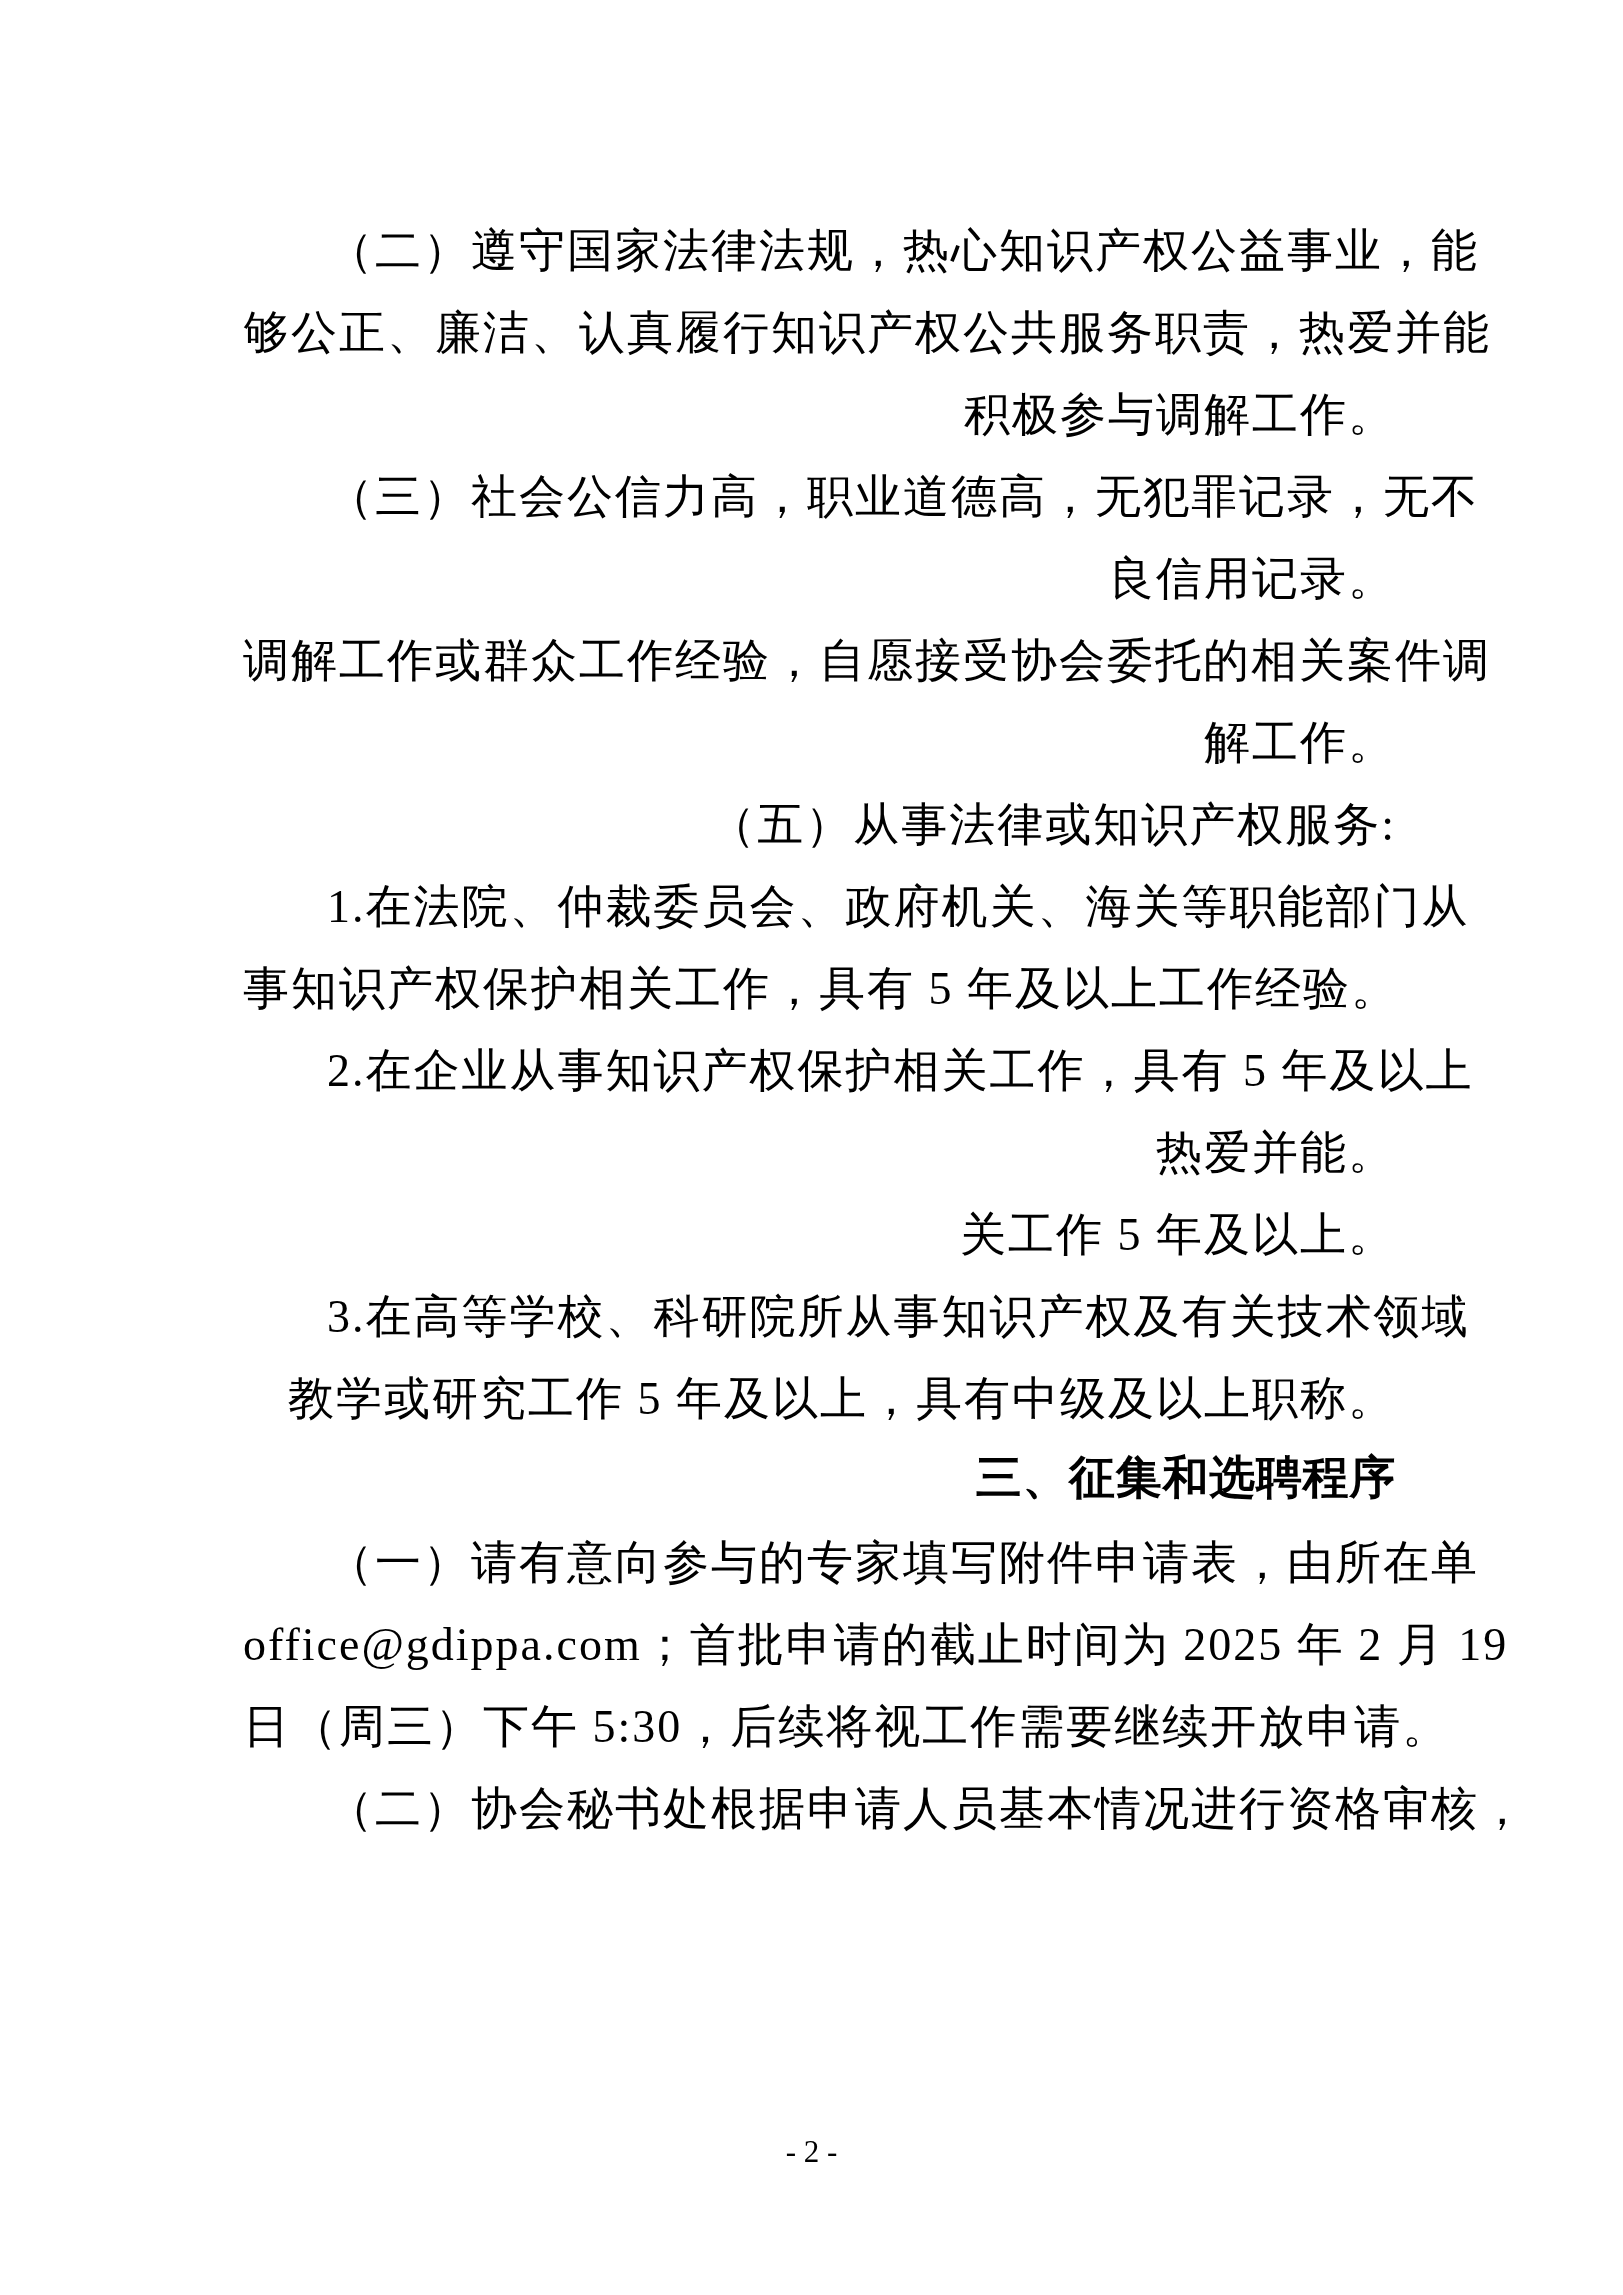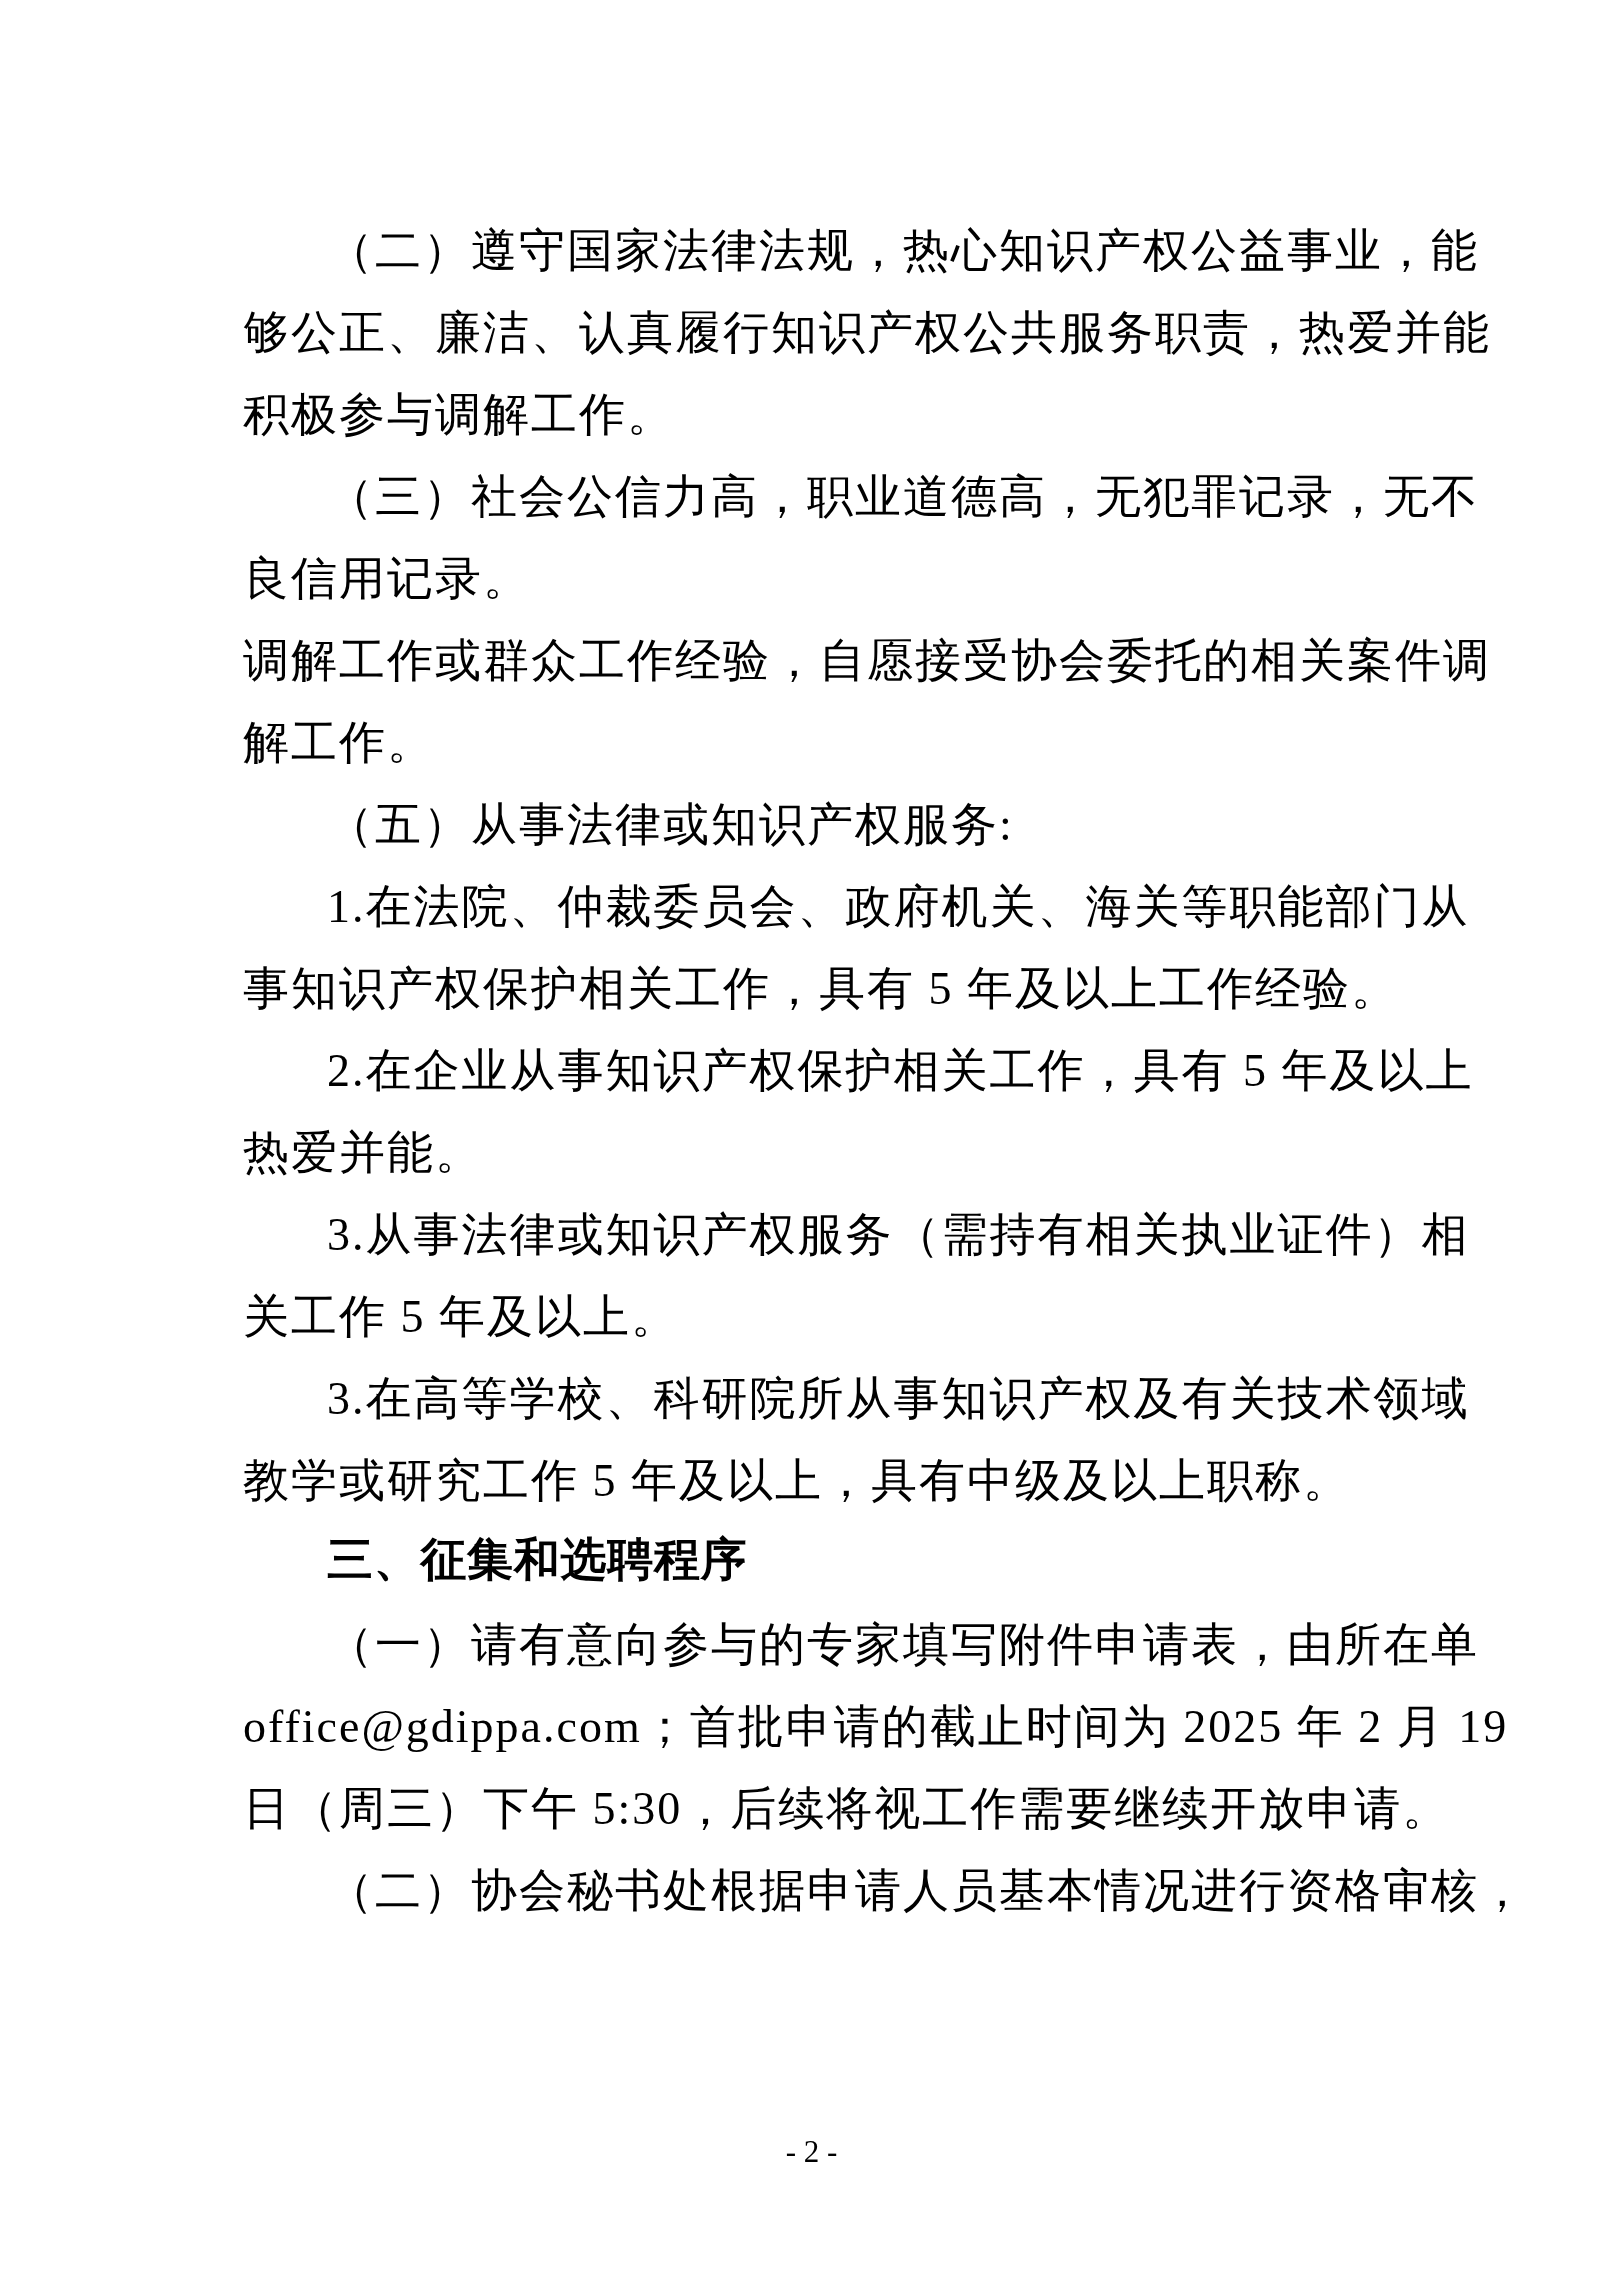--- a/index.html
+++ b/index.html
@@ -20,21 +20,21 @@
     left: 243px;
     top: 210px;
     width: 1153px;
   }
   .line {
     font-size: 46px;
     line-height: 82px;
     height: 82px;
     letter-spacing: 2px;
     white-space: pre;
-    text-align: left;
+    text-align: right;
   }
   .line.indent {
     text-indent: 84px;
   }
   .line.stretch {
     white-space: normal;
     text-align: justify;
     text-align-last: justify;
     letter-spacing: 2px;
   }
@@ -64,21 +64,20 @@
     <div class="line">积极参与调解工作。</div>
     <div class="line indent">（三）社会公信力高，职业道德高，无犯罪记录，无不</div>
     <div class="line">良信用记录。</div>
     <div class="line">调解工作或群众工作经验，自愿接受协会委托的相关案件调</div>
     <div class="line">解工作。</div>
     <div class="line indent">（五）从事法律或知识产权服务:</div>
     <div class="line indent">1.在法院、仲裁委员会、政府机关、海关等职能部门从</div>
     <div class="line">事知识产权保护相关工作，具有 5 年及以上工作经验。</div>
     <div class="line indent">2.在企业从事知识产权保护相关工作，具有 5 年及以上</div>
     <div class="line">热爱并能。</div>
-    <div class="line indent">3.从事法律或知识产权服务（需持有相关执业证件）相</div>
     <div class="line">关工作 5 年及以上。</div>
     <div class="line indent">3.在高等学校、科研院所从事知识产权及有关技术领域</div>
     <div class="line">教学或研究工作 5 年及以上，具有中级及以上职称。</div>
     <div class="line indent heading">三、征集和选聘程序</div>
     <div class="line indent">（一）请有意向参与的专家填写附件申请表，由所在单</div>
     <div class="line">office@gdippa.com；首批申请的截止时间为 2025 年 2 月 19</div>
     <div class="line">日（周三）下午 5:30，后续将视工作需要继续开放申请。</div>
     <div class="line indent">（二）协会秘书处根据申请人员基本情况进行资格审核，</div>
   </div>
 

